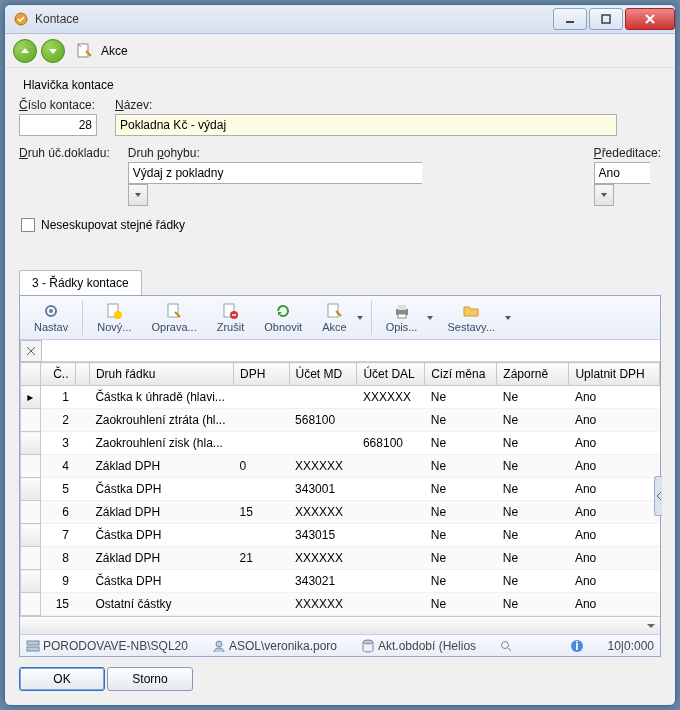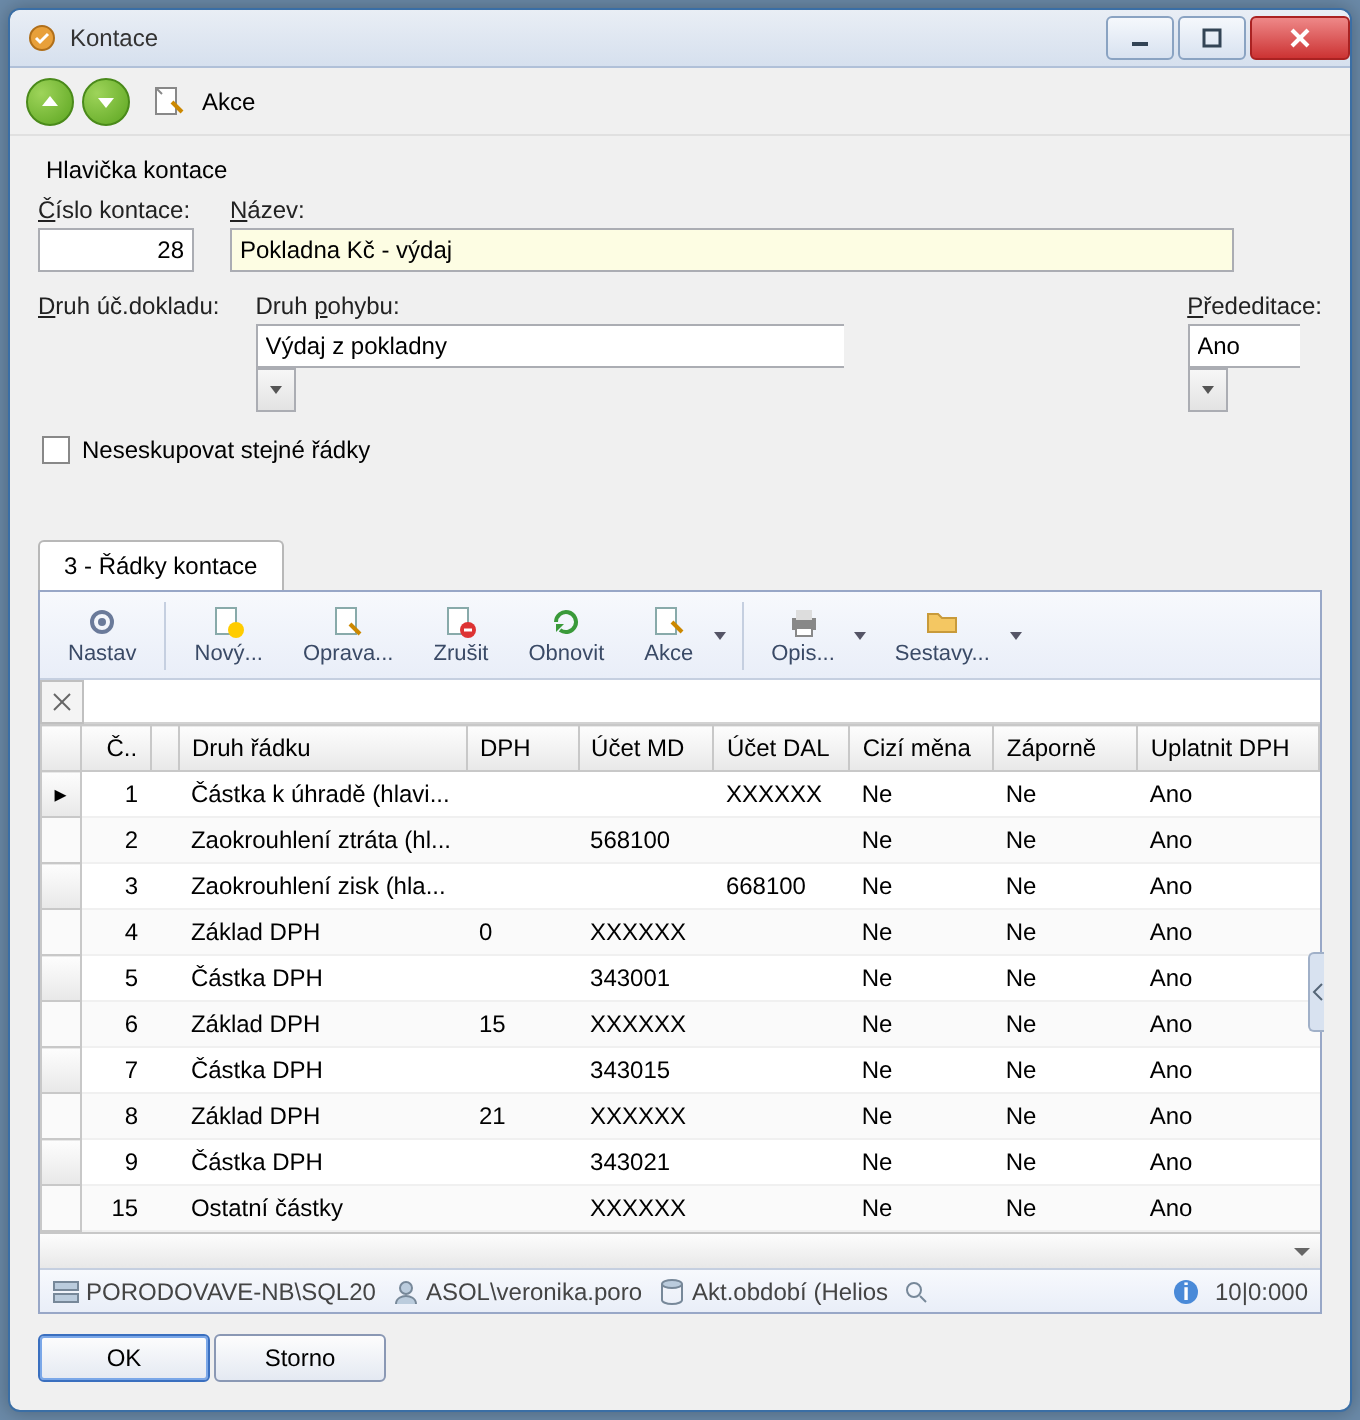--- a/index.html
+++ b/index.html
@@ -50,21 +50,21 @@
   thead th { background: linear-gradient(#fdfdfd,#e8e8e8); border: 1px solid #c8c8c8; padding: 4px 6px; text-align: left; font-weight: normal; }
   tbody td { border-bottom: 1px solid #f0f0f0; padding: 4px 6px; height: 22px; }
   tbody tr:nth-child(even) td { background:#fafafa; }
   .row-ind { width: 18px; background: linear-gradient(#fdfdfd,#e8e8e8); border: 1px solid #c8c8c8; text-align:center; }
   .c-num { text-align: right; width: 34px; }
   .c-druh { width: 140px; }
   .c-dph { text-align:left; width: 54px; }
   .c-md, .c-dal { width: 66px; }
   .c-bool { width: 70px; }
   .c-upl { width: 88px; }
-  .statusbar { height: 22px; background: linear-gradient(#f7f9fd,#e9eef8); border-top: 1px solid #c5cfe0; display: flex; align-items: center; padding: 0 6px; font-size: 11px; color: #444; gap: 8px; }
+  .statusbar { height: 22px; background: linear-gradient(#f7f9fd,#e9eef8); border-top: 1px solid #c5cfe0; display: flex; align-items: center; padding: 0 6px; font-size: 11px; color: #444; gap: 24px; }
   .statusbar .seg { display:flex; align-items:center; gap:3px; }
   .statusbar .spacer { flex:1; }
   .footer { padding: 10px 14px 14px 0; display: flex; gap: 2px; }
   .btn { width: 86px; height: 24px; border: 1px solid #8a98b4; background: linear-gradient(#fdfdfd,#e4e9f2); border-radius: 3px; cursor: pointer; display:flex; align-items:center; justify-content:center; }
   .btn.primary { border-color:#3a6fbf; box-shadow: 0 0 0 1px #7aa7e8 inset; }
   .edge-handle { position:absolute; right:-2px; top:50%; width:8px; height:40px; background:#d8e2f0; border:1px solid #a0b0c8; border-right:none; border-radius:3px 0 0 3px; display:flex; align-items:center; justify-content:center; cursor:pointer;}
   .scroll-down { height:18px; background:linear-gradient(#fdfdfd,#e8e8e8); border-top:1px solid #c8c8c8; display:flex; align-items:center; justify-content:flex-end; padding-right:4px;}
 </style>
 </head>
 <body>

